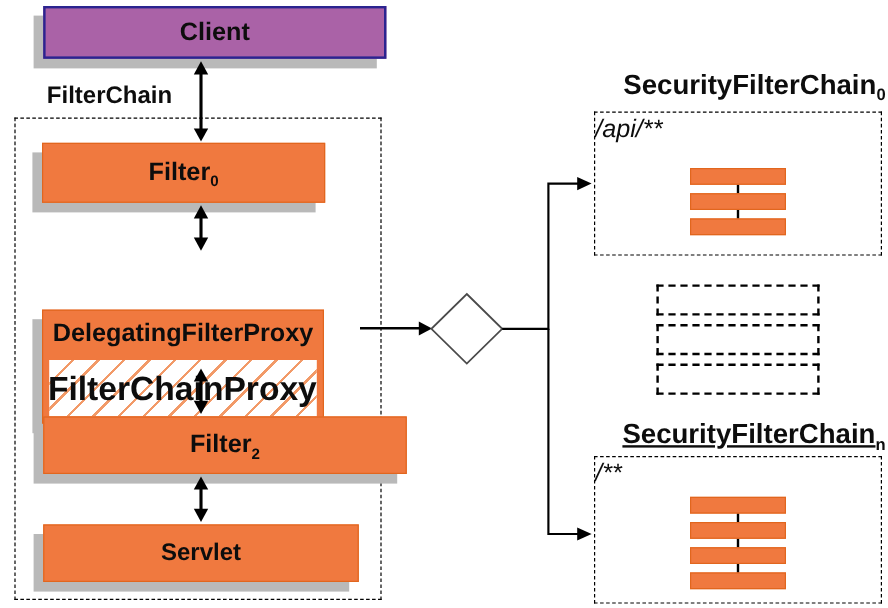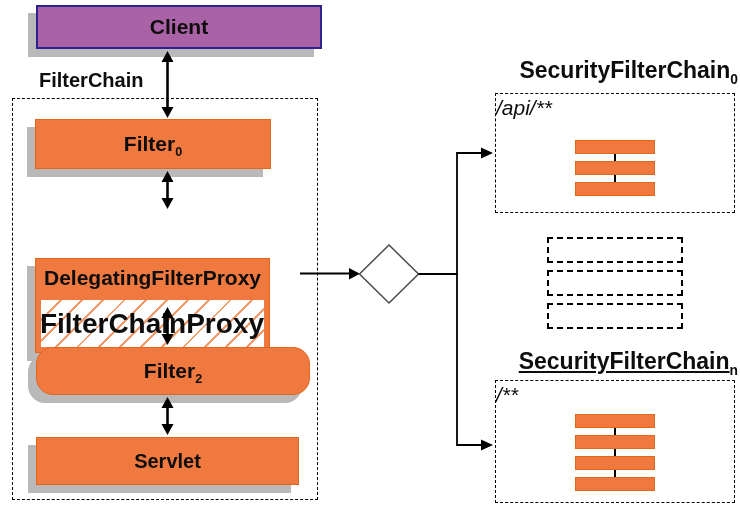--- a/index.html
+++ b/index.html
@@ -42,21 +42,21 @@
     position: absolute;
     left: 12px; top: 98px; width: 306px; height: 402px;
     border: 1.5px dashed #000;
   }
 
   .orange {
     background: var(--orange, #f0793f);
     border: 1px solid var(--orange-border, #e1661e);
   }
   .filter0 { left: 35px; top: 119px; width: 236px; height: 50px; font-size: 21px; }
-  .filter2 { left: 36px; top: 347px; width: 274px; height: 48px; font-size: 21px; border-radius: 17px; }
+  .filter2 { left: 36px; top: 347px; width: 303px; height: 48px; font-size: 21px; }
   .servlet { left: 36px; top: 437px; width: 263px; height: 48px; font-size: 20px; }
 
   .dfp {
     left: 35px; top: 210px; width: 235px; height: 95px;
     flex-direction: column;
     justify-content: flex-start;
     margin-top: 48px;
   }
   .dfp-title {
     width: 100%;

